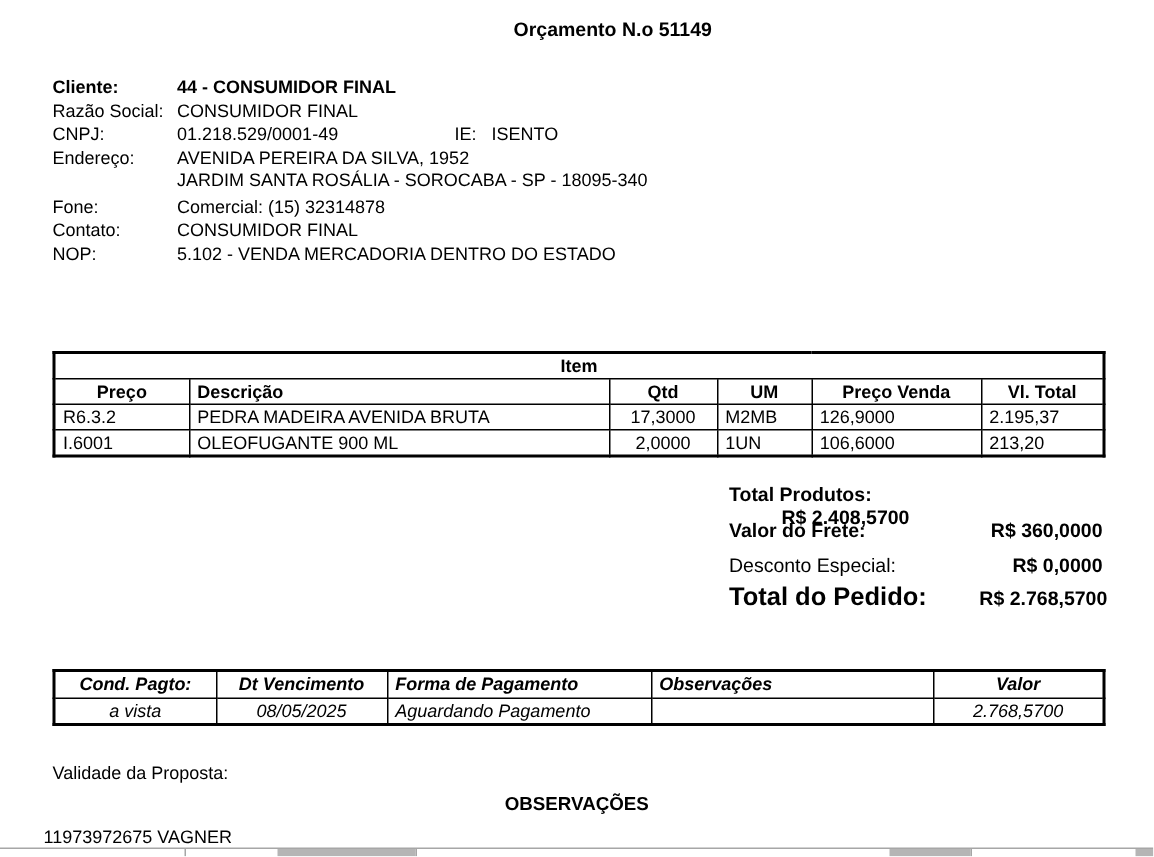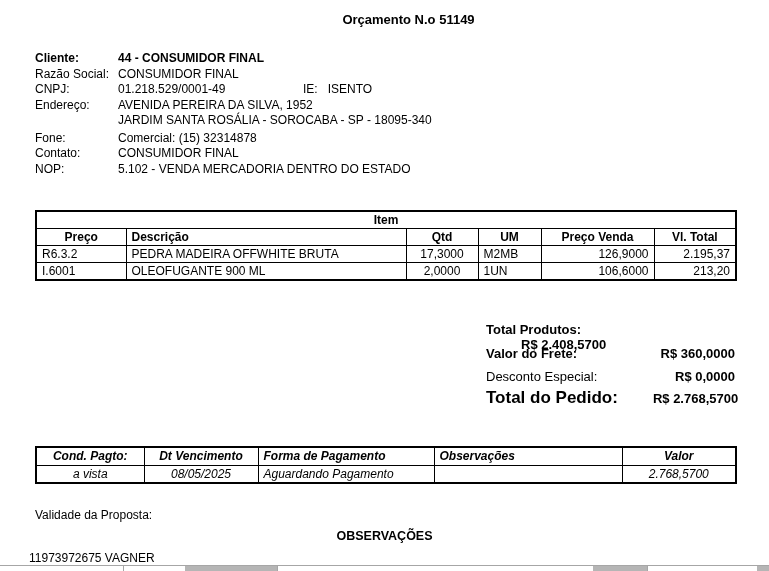--- a/index.html
+++ b/index.html
@@ -45,27 +45,27 @@
   table { border-collapse: collapse; table-layout: fixed; }
   .doc-table {
     position: absolute;
     left: 35px;
     width: 700px;
     border: 2px solid #000;
     font-size: 12px;
   }
   .doc-table td { border: 1px solid #000; padding: 1px 5px; overflow: hidden; white-space: nowrap; }
   .doc-table .hdr { font-weight: bold; }
-  .items-table { top: 210px; padding-left: 40px; }
+  .items-table { top: 234px; padding-left: 40px; }
   .items-table td { height: 16px; }
   .items-table .caption { text-align: center; font-weight: bold; }
   .pay-table { top: 446px; }
   .pay-table td { height: 18px; font-style: italic; }
   .ta-c { text-align: center; }
-  .ta-r { text-align: right; }
+  .ta-r { }
   .ta-l { text-align: left; }
 
   
   .t-row {
     position: absolute;
     left: 486px;
     width: 249px;
     display: flex;
     justify-content: space-between;
     align-items: baseline;
@@ -165,21 +165,21 @@
     <tr>
       <td class="hdr ta-c">Preço</td>
       <td class="hdr ta-l">Descrição</td>
       <td class="hdr ta-c">Qtd</td>
       <td class="hdr ta-c">UM</td>
       <td class="hdr ta-c">Preço Venda</td>
       <td class="hdr ta-c">Vl. Total</td>
     </tr>
     <tr>
       <td class="ta-l">R6.3.2</td>
-      <td class="ta-l">PEDRA MADEIRA OFFWHITE BRUTA</td>
+      <td class="ta-l">PEDRA MADEIRA AVENIDA BRUTA</td>
       <td class="ta-c">17,3000</td>
       <td class="ta-l">M2MB</td>
       <td class="ta-r">126,9000</td>
       <td class="ta-r">2.195,37</td>
     </tr>
     <tr>
       <td class="ta-l">I.6001</td>
       <td class="ta-l">OLEOFUGANTE 900 ML</td>
       <td class="ta-c">2,0000</td>
       <td class="ta-l">1UN</td>

